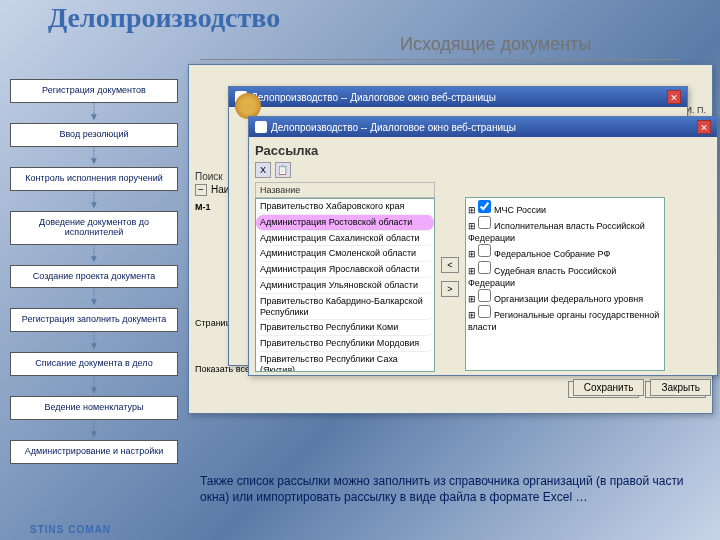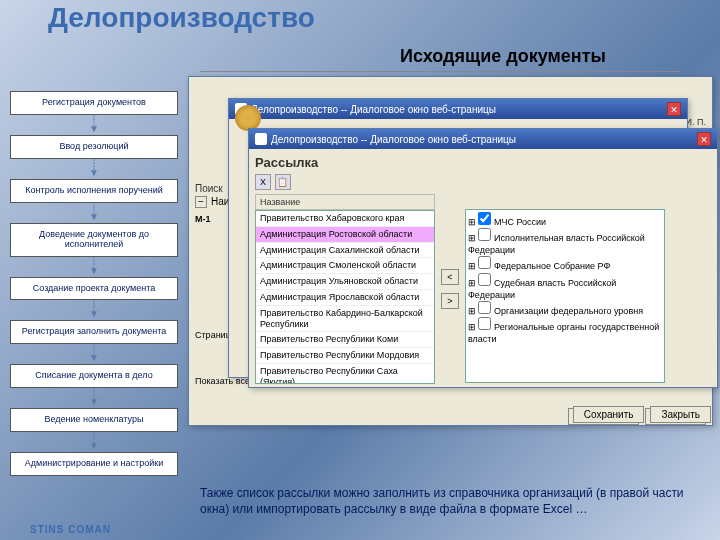--- a/index.html
+++ b/index.html
@@ -1,37 +1,37 @@
 <!DOCTYPE html>
 <html><head>
 <meta charset="utf-8">
 <style>
   * { box-sizing: border-box; margin: 0; padding: 0; }
   body { width: 720px; height: 540px; font-family: Arial, sans-serif; font-size: 10px; background: linear-gradient(135deg, #c8d4e8 0%, #5a7ba8 60%, #c8d4e8 100%); overflow: hidden; position: relative; }
-  .page-title { font-size: 28px; font-weight: bold; color: #3a6bb0; padding: 2px 0 0 48px; }
-  .subtitle { font-size: 18px; font-weight: bold; color: #000000; padding: 0 0 4px 200px; border-bottom: 1px solid #888; margin: 12px 40px 4px 200px; }
+  .page-title { font-size: 28px; font-weight: bold; color: #3a6bb0; padding: 2px 0 0 48px; font-family: Liberation Serif, serif; }
+  .subtitle { font-size: 18px; font-weight: normal; color: #737373; padding: 0 0 4px 200px; border-bottom: 1px solid #888; margin: 0 40px 4px 200px; }
   .layout { display: flex; gap: 10px; padding: 0 10px; }
   .sidebar { width: 168px; display: flex; flex-direction: column; gap: 2px; justify-content: flex-end; }
   .side-btn { background: #fff; border: 1px solid #555; color: #001a5a; font-size: 9px; text-align: center; padding: 6px 4px; line-height: 1.1; cursor: pointer; }
   .arrow { color: #5a7ba8; text-align: center; font-size: 10px; line-height: 0.8; letter-spacing: 0; }
   .workarea { flex: 1; position: relative; height: 400px; }
   .win { position: absolute; background: #ece9d8; border: 1px solid #5a7ba8; box-shadow: 2px 2px 6px rgba(0,0,0,0.25); }
   .titlebar { background: linear-gradient(#4a78c8, #2a4c98); color: #fff; font-size: 10px; padding: 3px 6px; display: flex; justify-content: space-between; align-items: center; }
   .titlebar .close { background: #d44; color: #fff; width: 14px; height: 14px; text-align: center; line-height: 14px; font-size: 9px; cursor: pointer; border: 1px solid #933; }
   .win-body { padding: 6px; font-size: 10px; }
   .icon-row { display: flex; gap: 4px; margin-bottom: 4px; }
   .ic { width: 16px; height: 16px; background: #dde; border: 1px solid #999; cursor: pointer; display:flex; align-items:center; justify-content:center; font-size:9px; }
   .listbox { background: #fff; border: 1px solid #7a9; width: 180px; height: 174px; overflow: hidden; }
-  .listbox div { padding: 2px 4px; border-bottom: 1px solid #eee; cursor: pointer; font-size: 9px; line-height: 1.2; }
+  .listbox div { padding: 2px 4px; border-bottom: 1px solid #eee; cursor: pointer; font-size: 9px; line-height: 1.2; border-radius: 7px; }
   .rightlist { background: #fff; border: 1px solid #7a9; width: 200px; height: 174px; padding: 2px; }
   .rightlist label { display: block; font-size: 9px; line-height: 1.35; cursor: pointer; }
   .arrowcol { display:flex; flex-direction:column; gap:8px; justify-content:center; }
   .arrowbtn { width: 18px; height: 16px; background: #ece9d8; border: 1px solid #888; cursor: pointer; font-size:9px; text-align:center; }
   .btn { background: #ece9d8; border: 1px solid #888; padding: 2px 10px; font-size: 10px; cursor: pointer; }
-  .btnrow { display:flex; gap:6px; justify-content:flex-end; margin-top:22px; }
+  .btnrow { display:flex; gap:6px; justify-content:flex-end; margin-top:7px; }
   .caption { font-size: 12px; color: #001a5a; padding: 10px 30px 0 200px; line-height: 1.3; }
   .footer { position: absolute; bottom: 5px; left: 30px; font-size: 10px; color: #3a6bb0; font-weight:bold; letter-spacing:1px; }
   .emblem { width: 34px; height: 34px; background: radial-gradient(circle, #d4a038 40%, #b07018 100%); border-radius: 50%; position: absolute; left: 194px; top: 94px; }
   .crest { width: 26px; height: 26px; background: radial-gradient(circle, #e0b048 40%, #b07018 100%); border-radius: 50%; position: absolute; left: 6px; top: 6px; }
   .dlg-label { font-weight:bold; font-size:13px; color:#333; margin-bottom:4px; }
   .hdr-name { font-size:9px; color:#333; padding:2px 4px; background:#ece9d8; border:1px solid #bbb; }
   input[type=checkbox]{ margin-right:3px; }
   .win3-content { padding:8px; }
   .srch { font-size:10px; color:#333; }
 </style>
@@ -120,22 +120,22 @@
           <div class="ic">📋</div>
         </div>
         <div style="display:flex; gap:6px;">
           <div>
             <div class="hdr-name">Название</div>
             <div class="listbox" id="leftlist">
                 <div>Правительство Хабаровского края</div>
                 <div style="background: #f0abfc;">Администрация Ростовской области</div>
                 <div>Администрация Сахалинской области</div>
                 <div>Администрация Смоленской области</div>
+                <div>Администрация Ярославской области</div>
                 <div>Администрация Ульяновской области</div>
-                <div>Администрация Ярославской области</div>
                 <div>Правительство Кабардино-Балкарской Республики</div>
                 <div>Правительство Республики Коми</div>
                 <div>Правительство Республики Мордовия</div>
                 <div>Правительство Республики Саха (Якутия)</div>
               </div>
           </div>
           <div class="arrowcol">
             <button class="arrowbtn">&lt;</button>
             <button class="arrowbtn">&gt;</button>
           </div>

